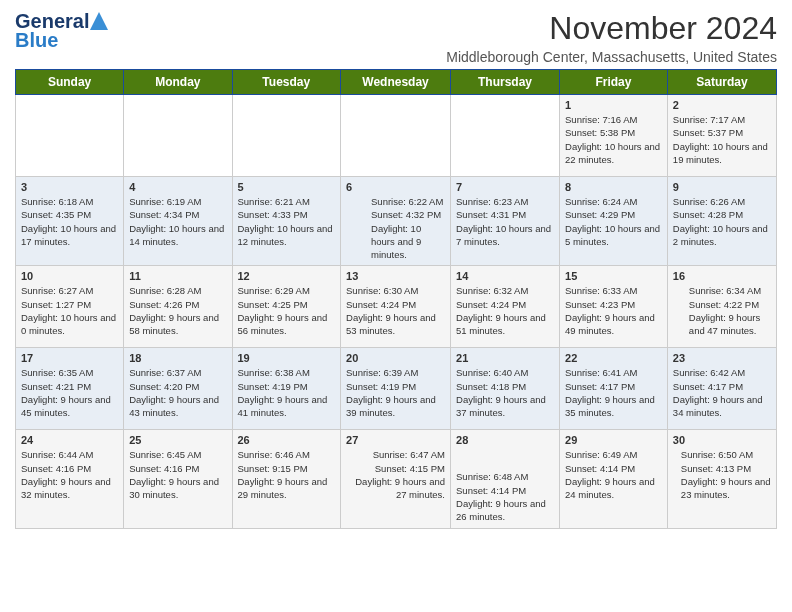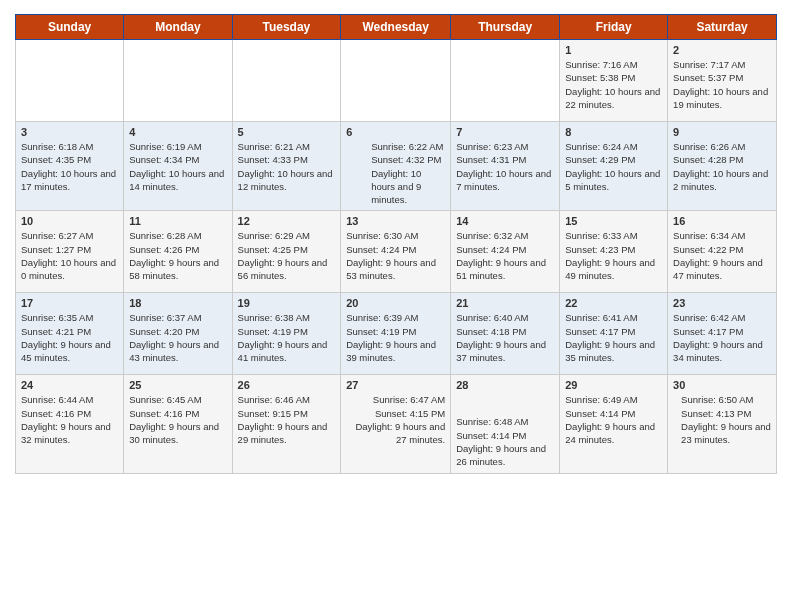--- a/index.html
+++ b/index.html
@@ -9,21 +9,21 @@
     
     .header { display: flex; justify-content: space-between; align-items: flex-start; margin-bottom: 4px; }
     
     .title-section { text-align: right; }
     .month-title { font-size: 32px; font-weight: normal; color: #333; }
     .location { font-size: 14px; color: #555; margin-top: 2px; }
     
     .calendar { width: 100%; border-collapse: collapse; }
     
     .calendar thead th {
-      background-color: #c2410c;
+      background-color: #4d7c0f;
       color: white;
       text-align: center;
       padding: 5px 4px;
       font-size: 12px;
       font-weight: bold;
       border: 1px solid #1a4b9c;
     }
     
     .calendar tbody td {
       border: 1px solid #ccc;
@@ -66,20 +66,35 @@
       display: flex;
       align-items: center;
     }
     .logo-general { color: #1a3a6b; }
   </style>
 </head>
 <body>
 
 <div class="container">
   <div class="header">
+    <div class="logo-wrapper">
+      <div>
+        <div style="display:flex; align-items:center;">
+          <span class="logo-general" style="font-size:20px;font-weight:bold;color:#1a3a6b;">General</span>
+          <svg width="18" height="18" viewBox="0 0 18 18" style="margin-left:1px;margin-top:-2px;">
+            <polygon points="0,18 9,0 18,18" fill="#3a8fd6"></polygon>
+          </svg>
+        </div>
+        <div style="font-size:20px;font-weight:bold;color:#2a7cc7;margin-top:-4px;">Blue</div>
+      </div>
+    </div>
+    <div class="title-section">
+      <div class="month-title">November 2024</div>
+      <div class="location">Middleborough Center, Massachusetts, United States</div>
+    </div>
   </div>
 
   <table class="calendar">
     <thead>
       <tr>
         <th>Sunday</th>
         <th>Monday</th>
         <th>Tuesday</th>
         <th>Wednesday</th>
         <th>Thursday</th>
@@ -183,21 +198,21 @@
 Daylight: 9 hours and 51 minutes.</div>
           </td>
           <td>
             <span class="day-num">15</span>
             <div class="day-info" style="white-space: pre-line;">Sunrise: 6:33 AM
 Sunset: 4:23 PM
 Daylight: 9 hours and 49 minutes.</div>
           </td>
           <td>
             <span class="day-num">16</span>
-            <div class="day-info" style="white-space: pre-line;">Sunrise: 6:34 AM
+            <div class="day-info" style="white-space: pre-line; margin-left: 16px;">Sunrise: 6:34 AM
 Sunset: 4:22 PM
 Daylight: 9 hours and 47 minutes.</div>
           </td>
         </tr>
         <tr>
           <td>
             <span class="day-num">17</span>
             <div class="day-info" style="white-space: pre-line;">Sunrise: 6:35 AM
 Sunset: 4:21 PM
 Daylight: 9 hours and 45 minutes.</div>

